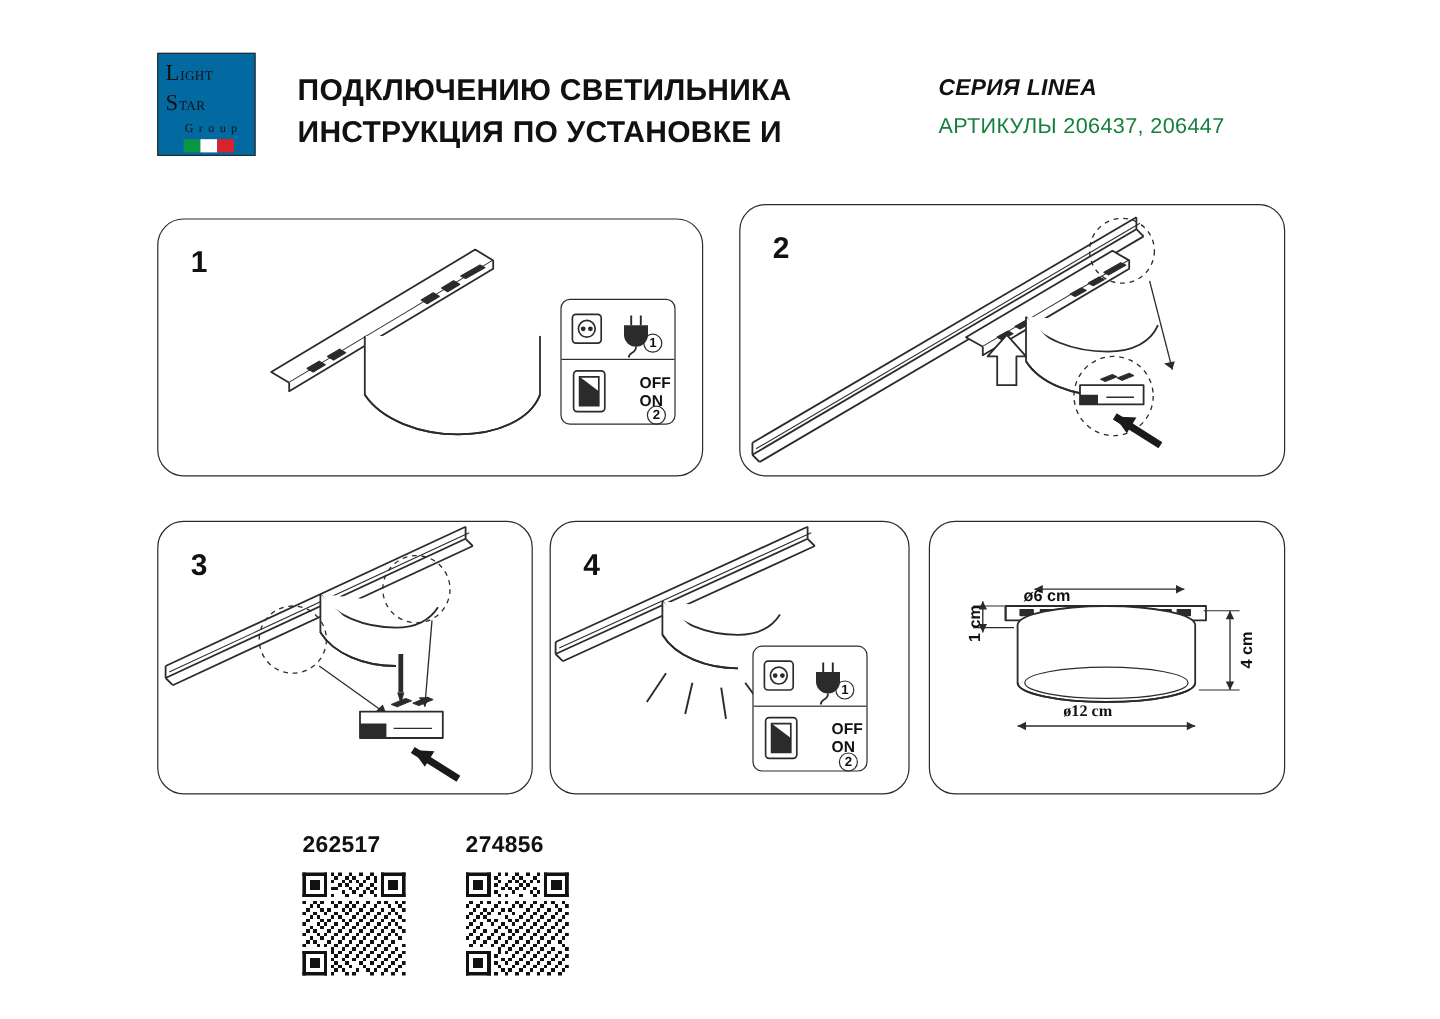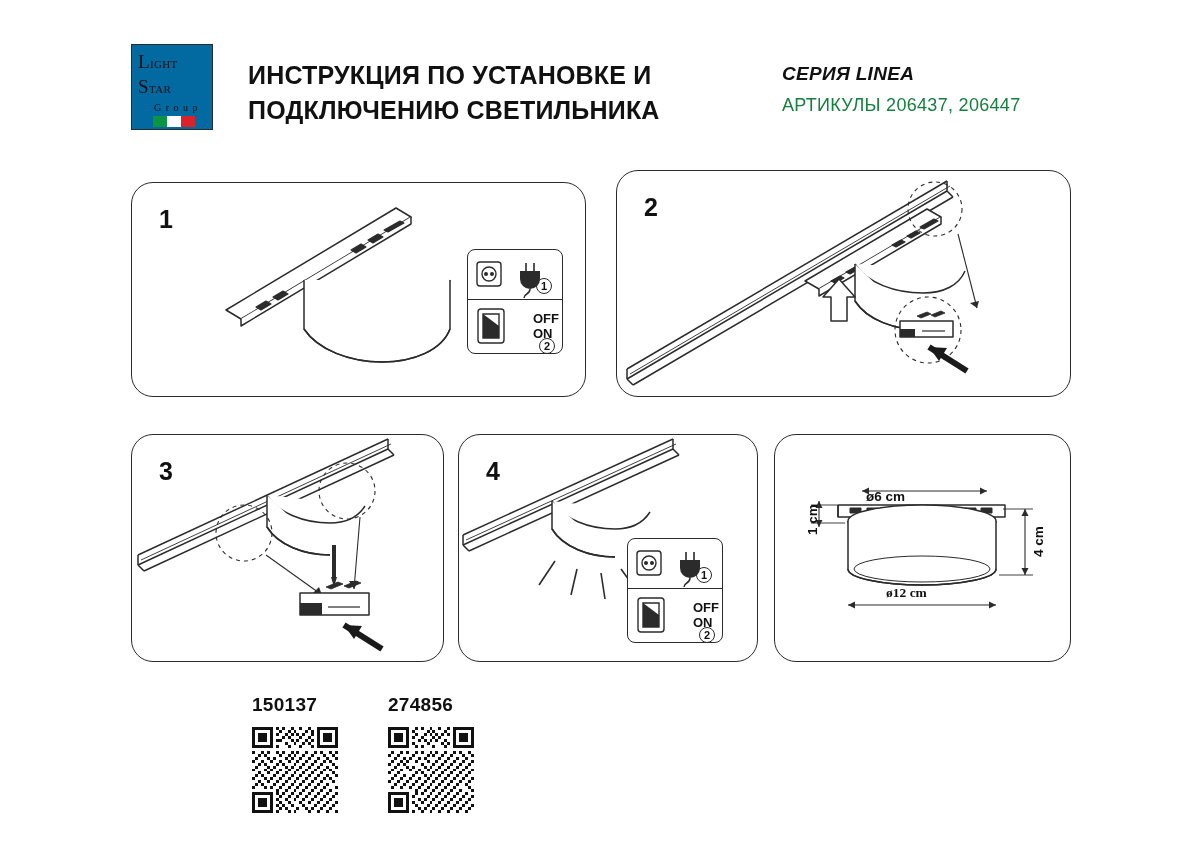--- a/index.html
+++ b/index.html
@@ -205,22 +205,22 @@
       <div class="logo-word l2">S<span class="small">TAR</span></div>
       <div class="logo-group">G r o u p</div>
       <div class="flag">
         <span class="f-green"></span>
           <span class="f-white"></span>
           <span class="f-red"></span>
       </div>
     </div>
 
     <div class="title-main">
+      <div>ПОДКЛЮЧЕНИЮ СВЕТИЛЬНИКА</div>
       <div>ИНСТРУКЦИЯ ПО УСТАНОВКЕ И</div>
-      <div>ПОДКЛЮЧЕНИЮ СВЕТИЛЬНИКА</div>
     </div>
 
     <div class="title-right">
       <div class="series">СЕРИЯ LINEA</div>
       <div class="articles">АРТИКУЛЫ 206437, 206447</div>
     </div>
   </div>
 
   <div class="panel" id="panel1">
     <div class="panel-num" style="left:27px; top:22px;">1</div>
@@ -458,28 +458,28 @@
         </g>
 
         <g stroke-width="1.1">
           <path d="M73 170 L221 170"></path>
           <path d="M73 170 l7 -3.5 l0 7 z" fill="#2b2b2b" stroke="none"></path>
           <path d="M221 170 l-7 -3.5 l0 7 z" fill="#2b2b2b" stroke="none"></path>
         </g>
       </g>
     </svg>
 
-    <div class="dim" style="left:78px; top:54px;margin-left:13px;">ø6 cm</div>
+    <div class="dim" style="left:78px; top:54px;">ø6 cm</div>
     <div class="dim vert" style="left:30px; top:100px;">1 cm</div>
     <div class="dim vert" style="left:256px; top:122px;">4 cm</div>
     <div class="dim" style="left:111px; top:150px;font-family:Liberation Serif, serif;">ø12 cm</div>
   </div>
 
   <div class="qr-block" style="left:252px; top:694px;">
-    <div class="qr-label">150137</div>
+    <div class="qr-label">262517</div>
     <svg class="qr-img" style="margin-top:11px;" viewBox="0 0 29 29" shape-rendering="crispEdges">
       <rect width="29" height="29" fill="#ffffff"></rect>
       <g fill="#111111">
         <rect x="0" y="0" width="7" height="1"></rect>
           <rect x="0" y="6" width="7" height="1"></rect>
         <rect x="0" y="0" width="1" height="7"></rect>
           <rect x="6" y="0" width="1" height="7"></rect>
         <rect x="2" y="2" width="3" height="3"></rect>
         <rect x="22" y="0" width="7" height="1"></rect>
           <rect x="22" y="6" width="7" height="1"></rect>

